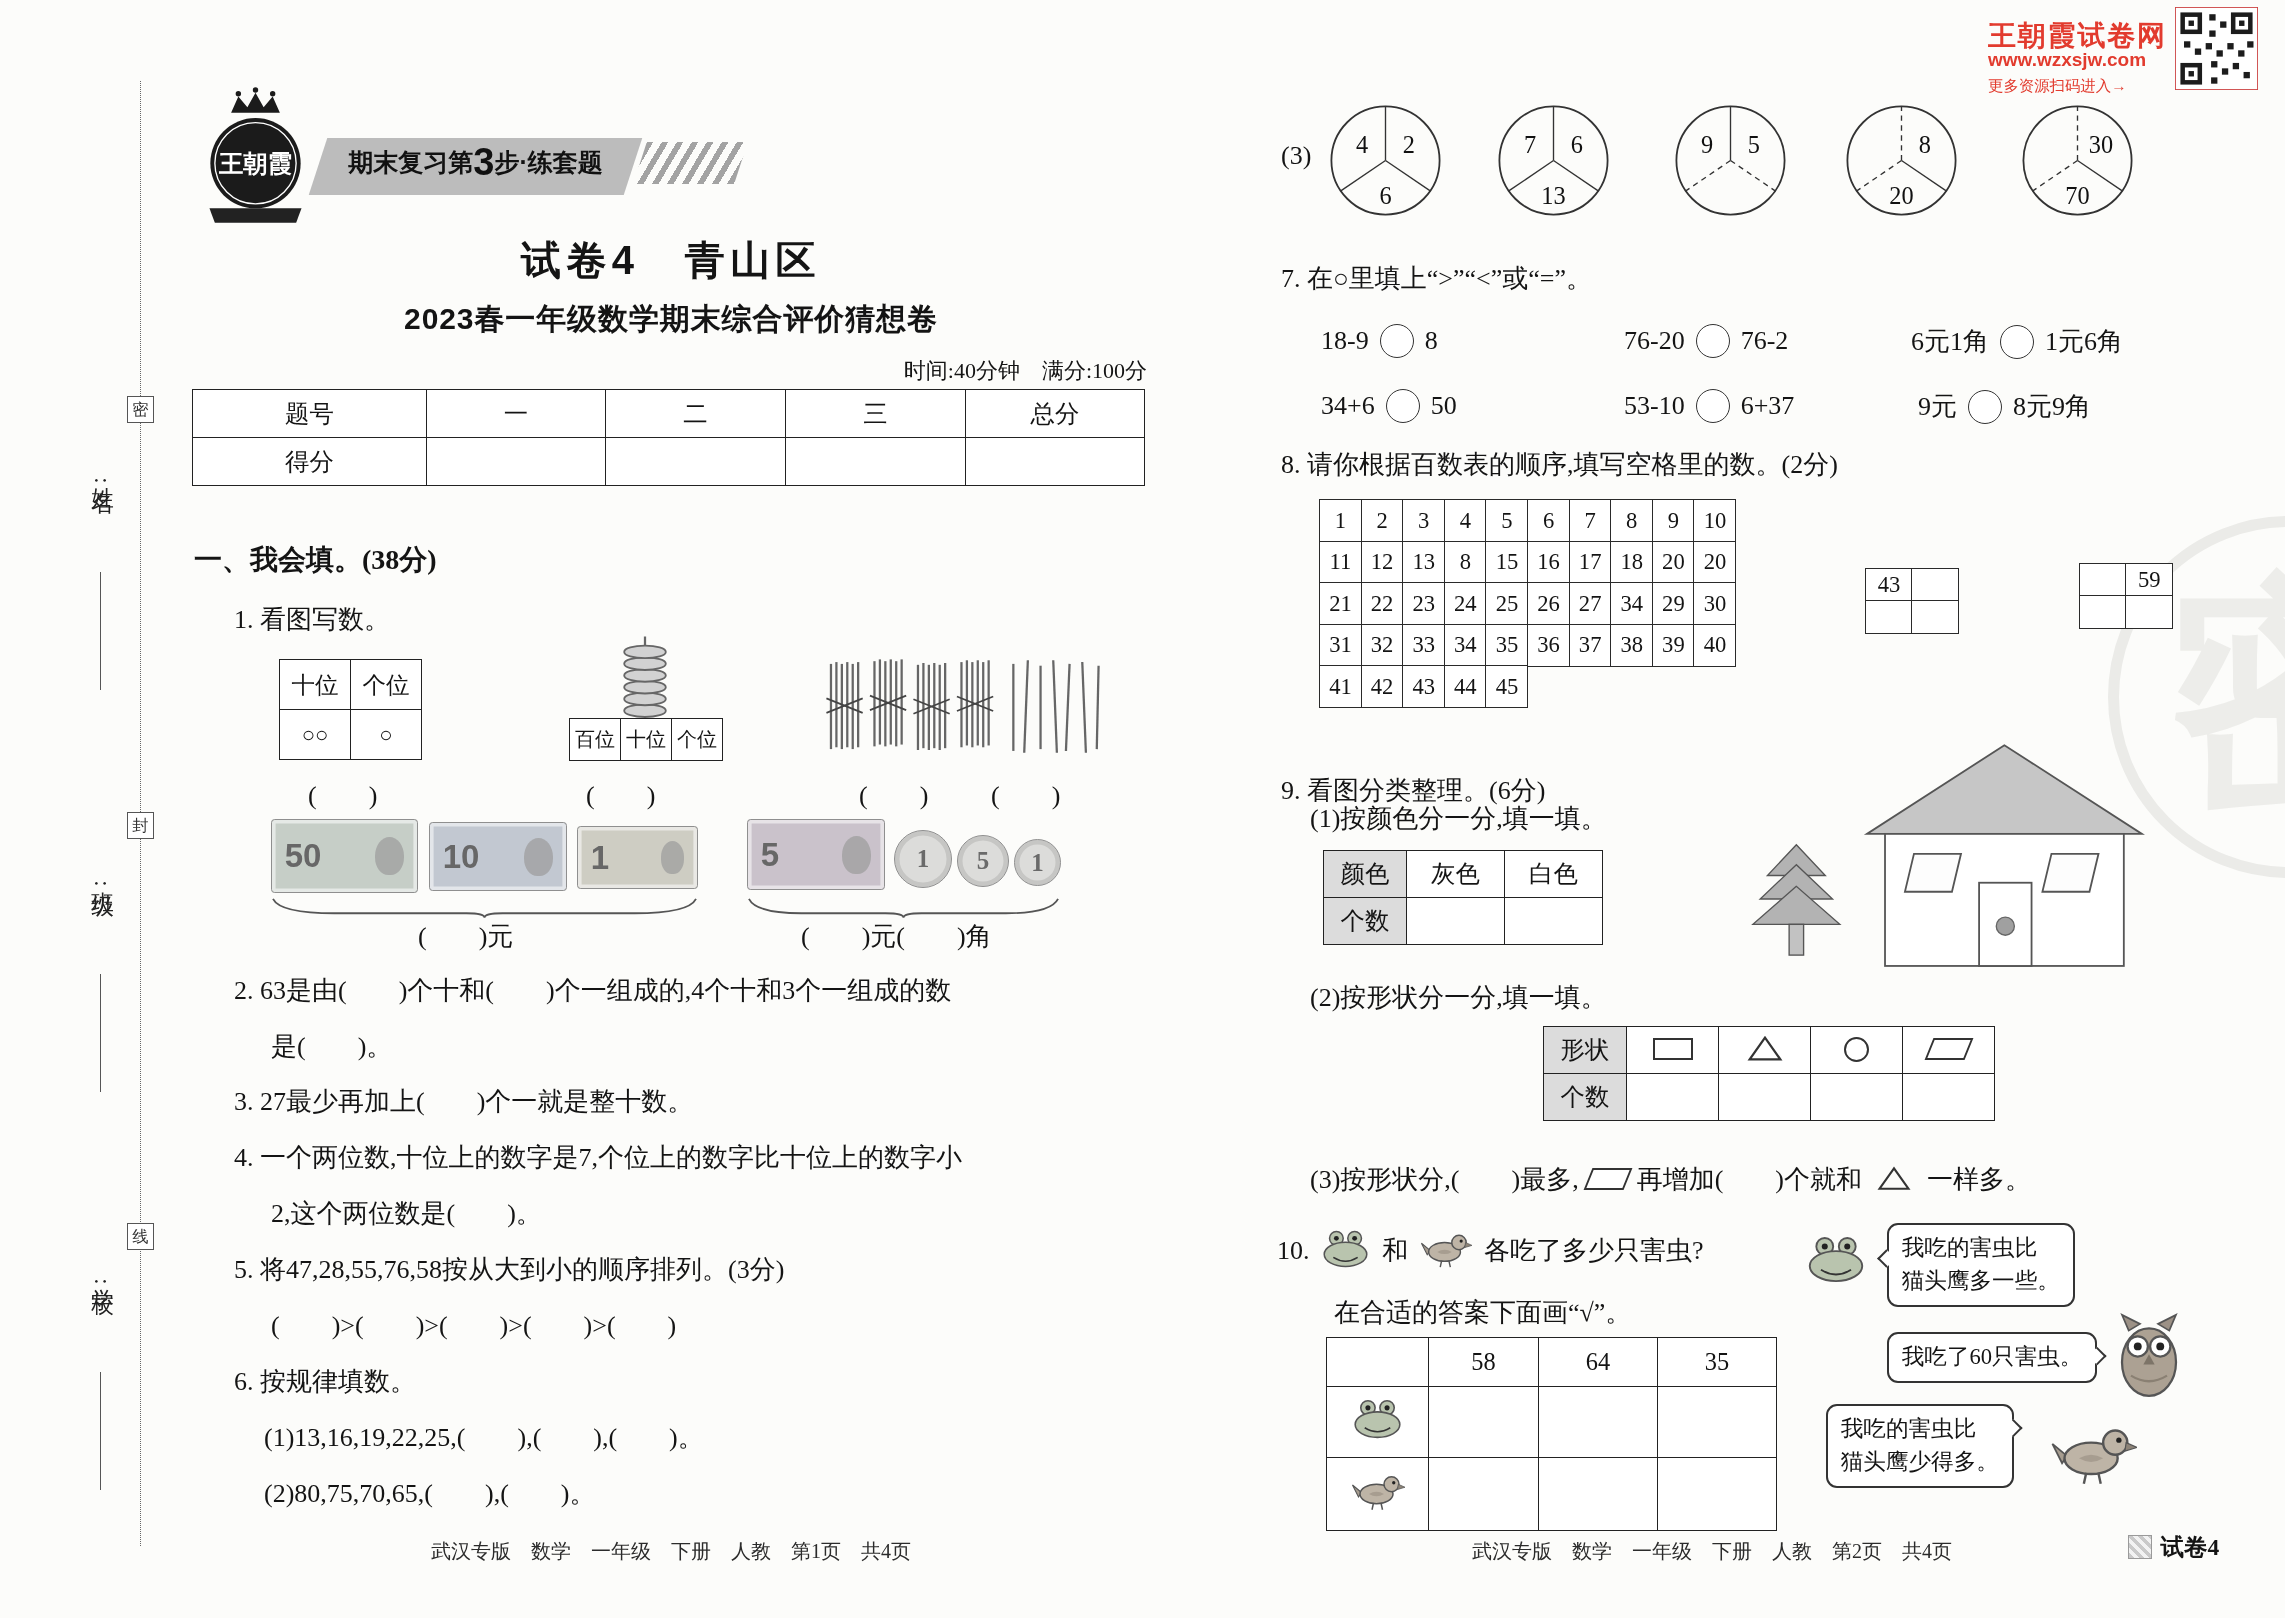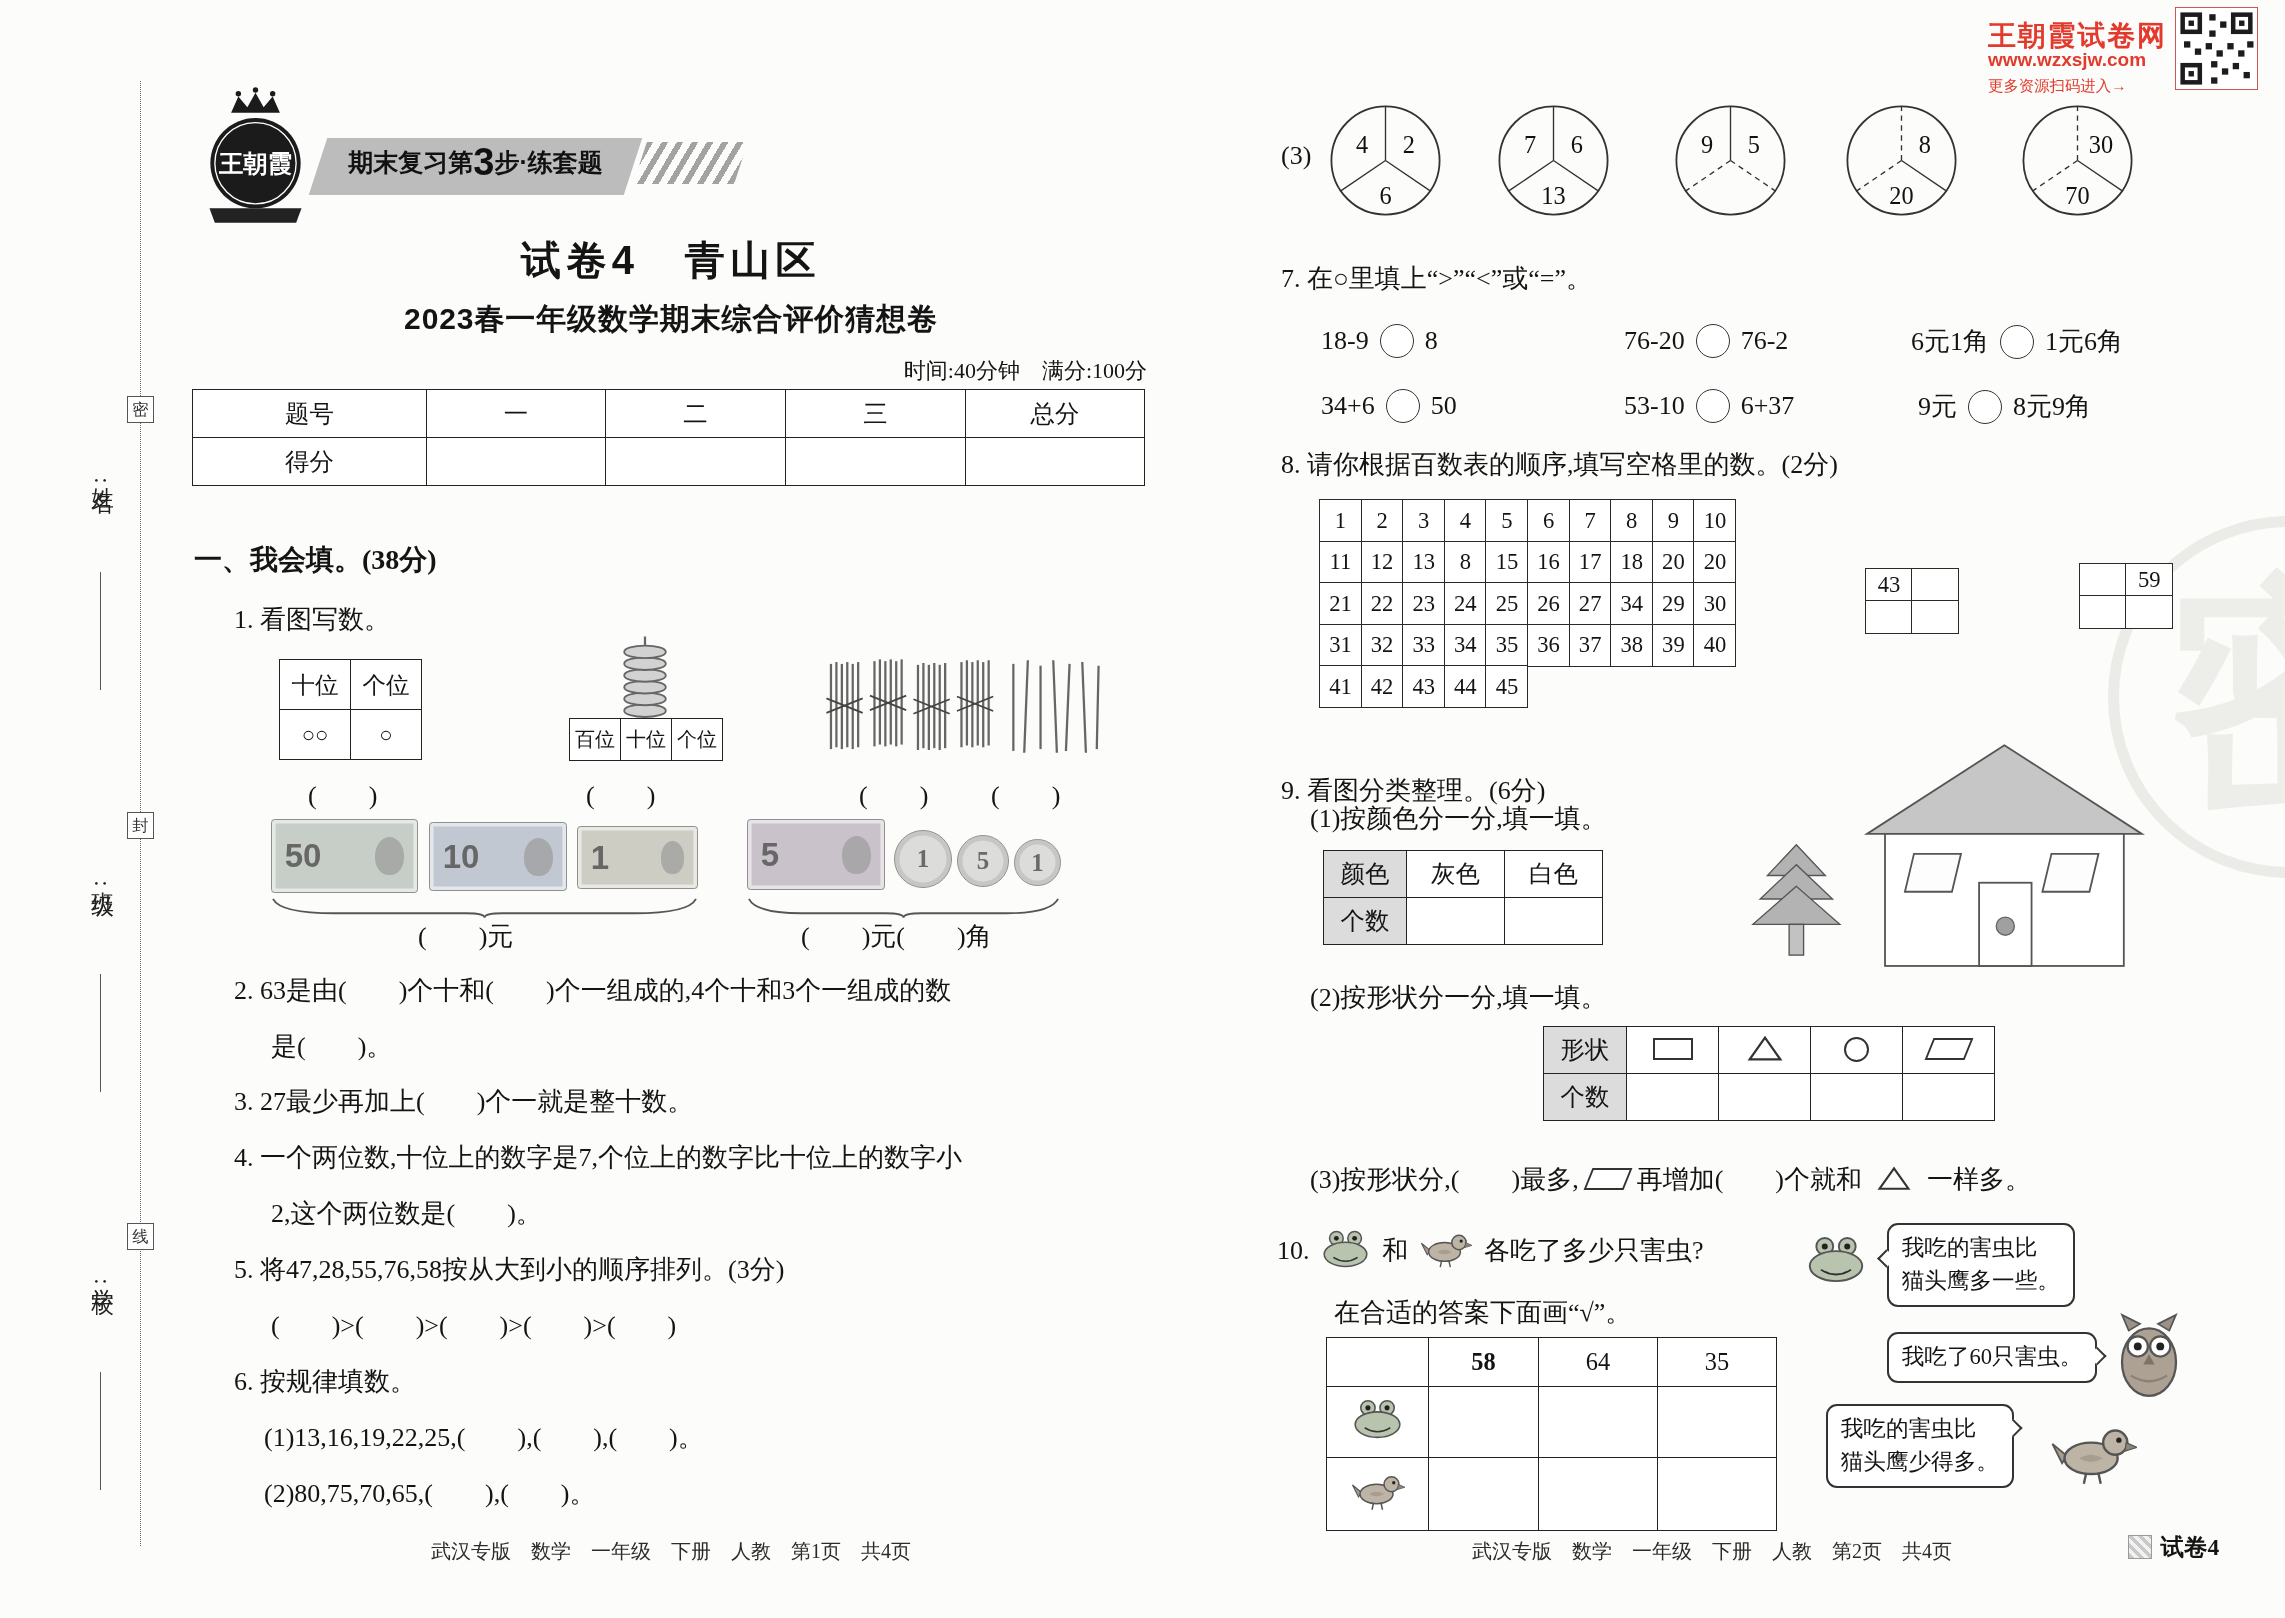--- a/index.html
+++ b/index.html
@@ -509,21 +509,21 @@
         <use href="#bird"></use>
       </svg>
     <span data-name="q10-tail-text">各吃了多少只害虫?</span>
   </div>
   <div class="q" style="left:1334px; top:1295px;" data-name="q10-sub-label">在合适的答案下面画“√”。</div>
 
   <table class="grid A" style="left:1326px; top:1337px;" data-name="q10-answer-table">
     <tbody>
         <tr style="height:49px;">
       <td style="width:102px;" data-name="answer-table-corner"></td>
-      <td style="width:110px;font-weight:bold;" data-name="answer-header">58</td>
+      <td style="width:110px;" data-name="answer-header">58</td>
       <td style="width:119px;" data-name="answer-header">64</td>
       <td style="width:119px;" data-name="answer-header">35</td>
     </tr>
     <tr style="height:71px;">
       <td data-name="row-frog"><svg width="51" height="40" viewBox="0 0 64 50" data-name="frog-icon">
               <use href="#frog"></use>
             </svg></td>
       <td data-name="answer-cell-empty"></td>
       <td data-name="answer-cell-empty"></td>
       <td data-name="answer-cell-empty"></td>

